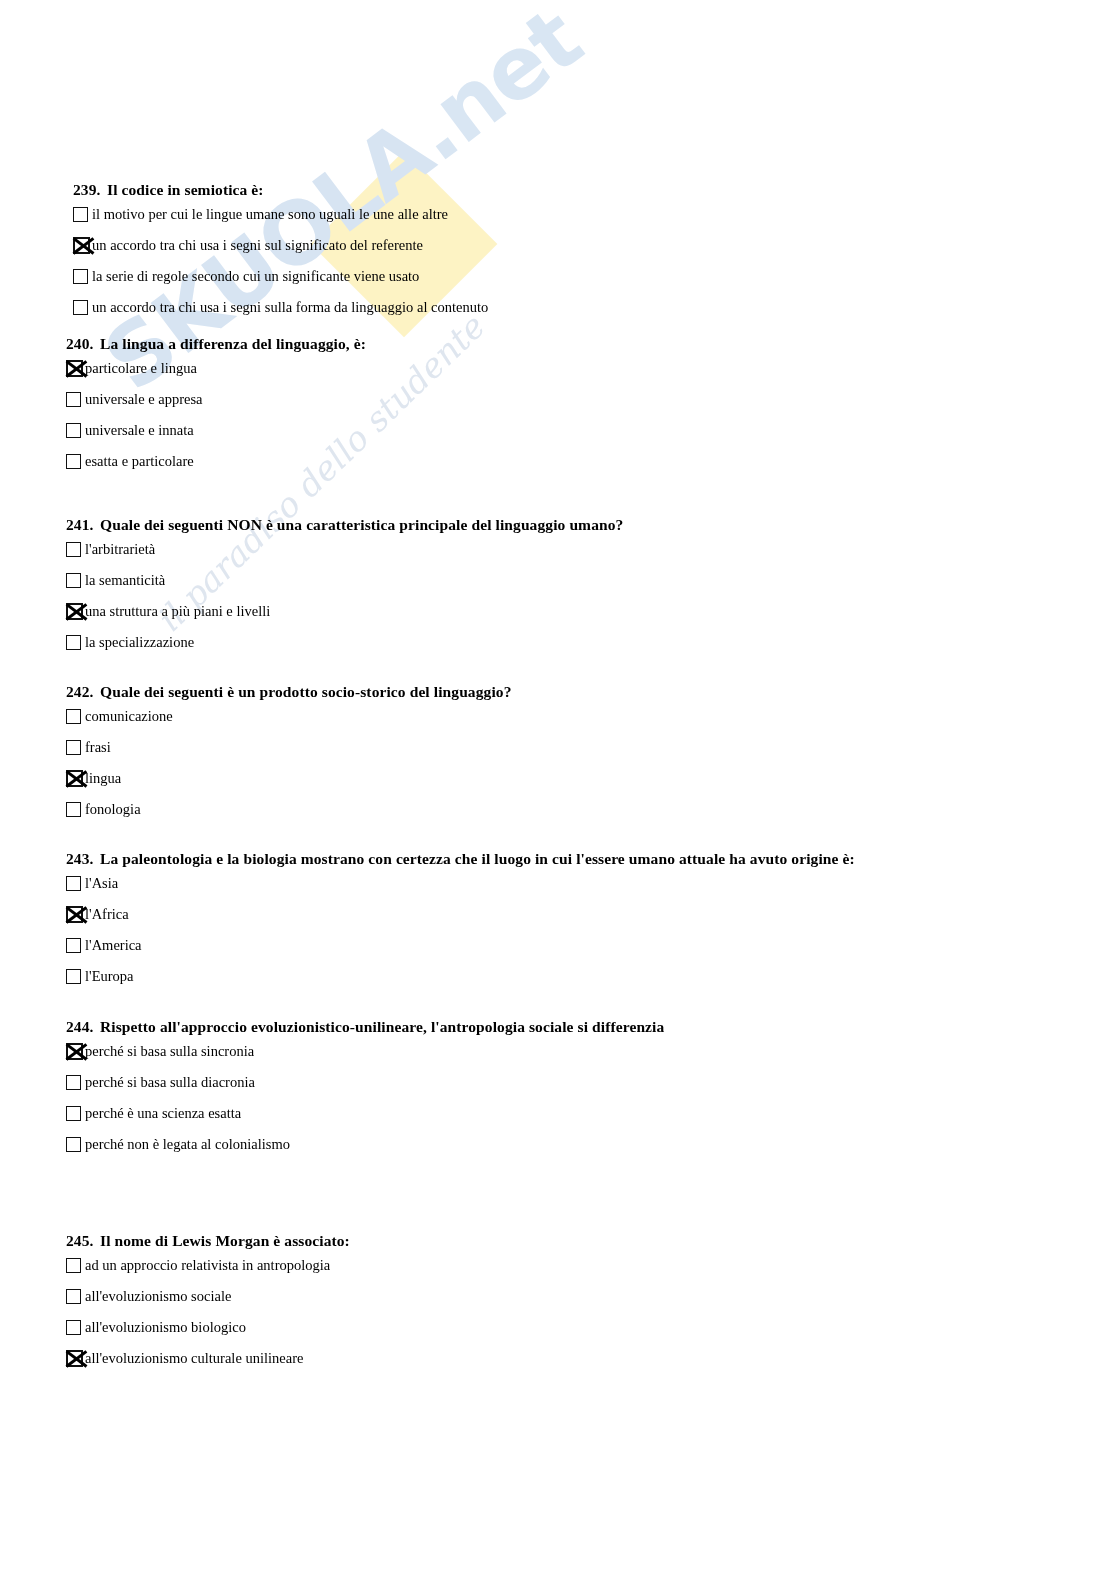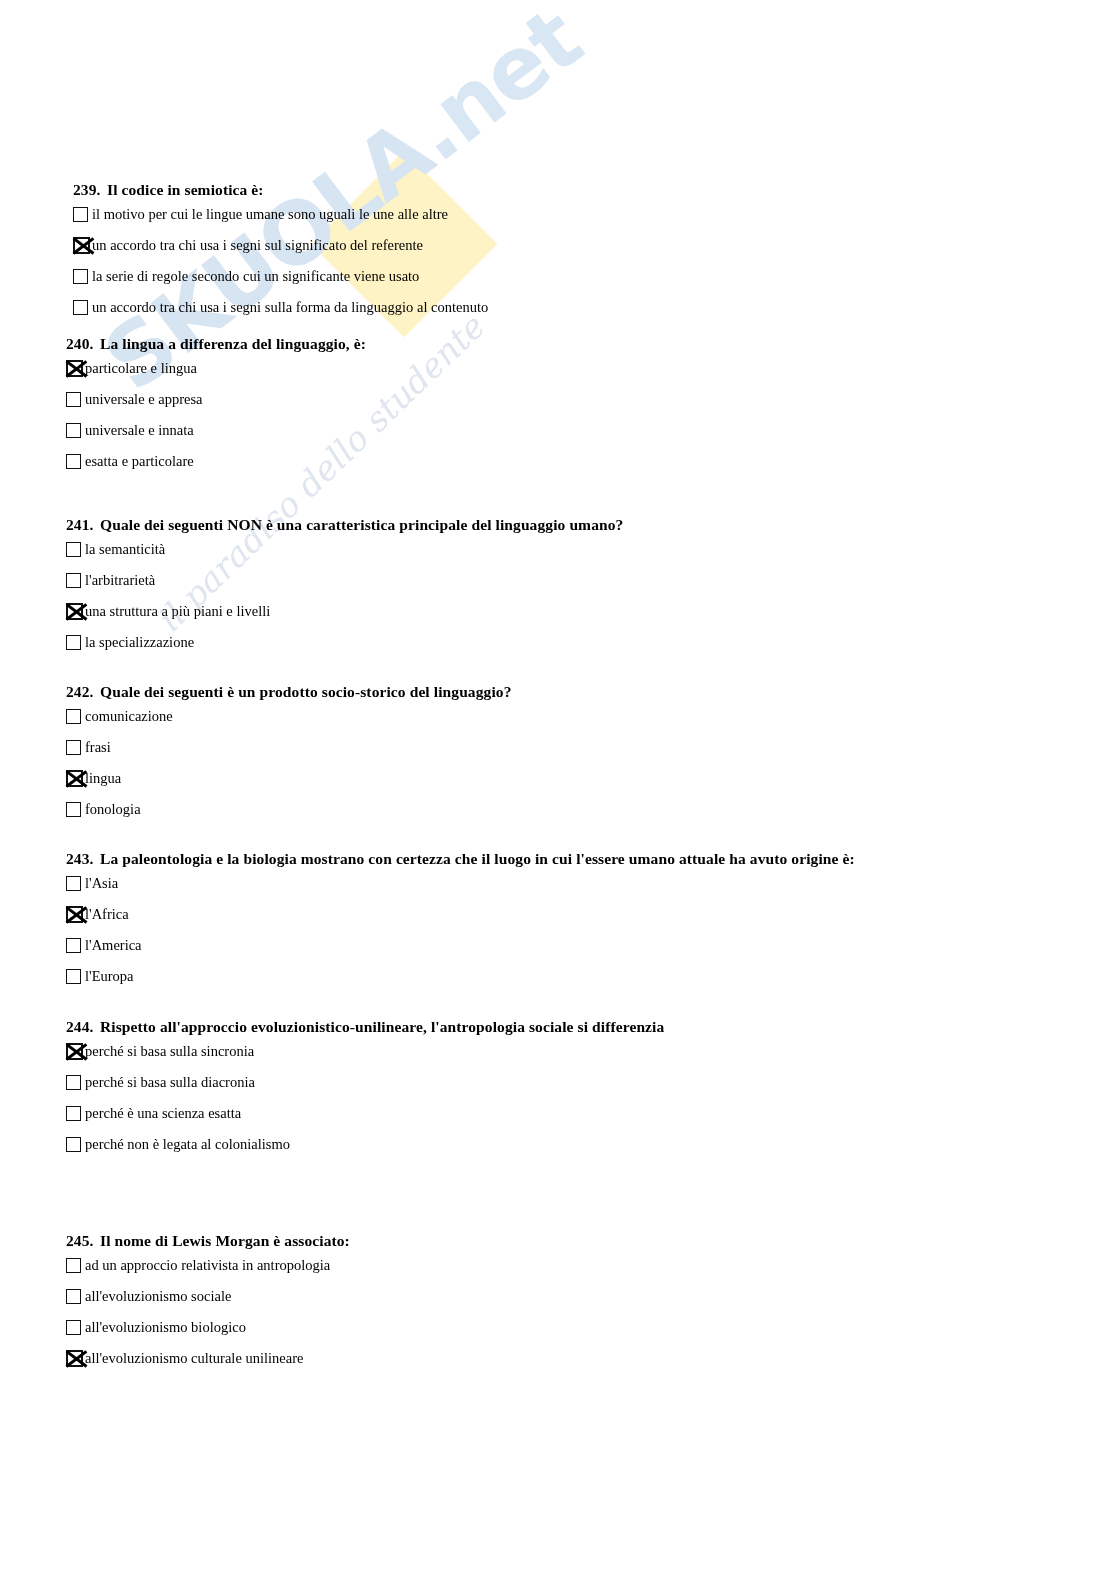--- a/index.html
+++ b/index.html
@@ -184,25 +184,25 @@
           <span class="checkbox"></span>
           <span class="option-label">esatta e particolare</span>
         </li>
       </ul>
     </div>
     <div class="question-block" style="top: 516px;">
       <div class="question-header"><span class="question-number">241.</span><span>Quale dei seguenti NON è una caratteristica principale del linguaggio umano?</span></div>
       <ul class="options-list">
         <li class="option-row">
           <span class="checkbox"></span>
+          <span class="option-label">l'arbitrarietà</span>
+        </li>
+        <li class="option-row">
+          <span class="checkbox"></span>
           <span class="option-label">la semanticità</span>
-        </li>
-        <li class="option-row">
-          <span class="checkbox"></span>
-          <span class="option-label">l'arbitrarietà</span>
         </li>
         <li class="option-row">
           <span class="checkbox checked"></span>
           <span class="option-label">una struttura a più piani e livelli</span>
         </li>
         <li class="option-row">
           <span class="checkbox"></span>
           <span class="option-label">la specializzazione</span>
         </li>
       </ul>

